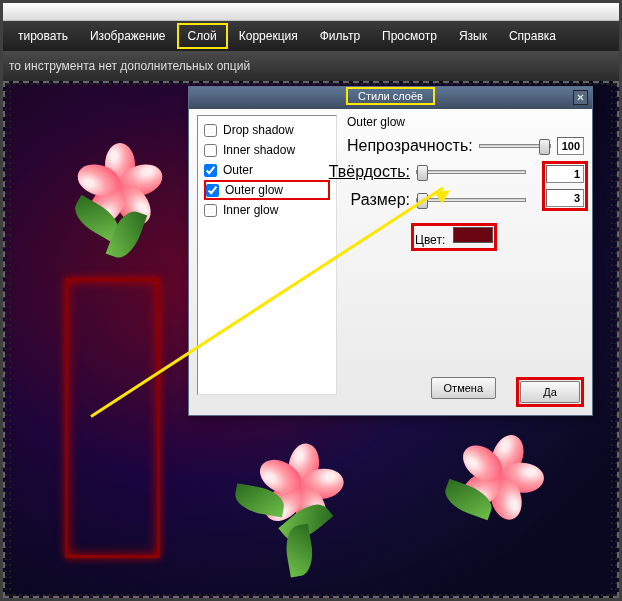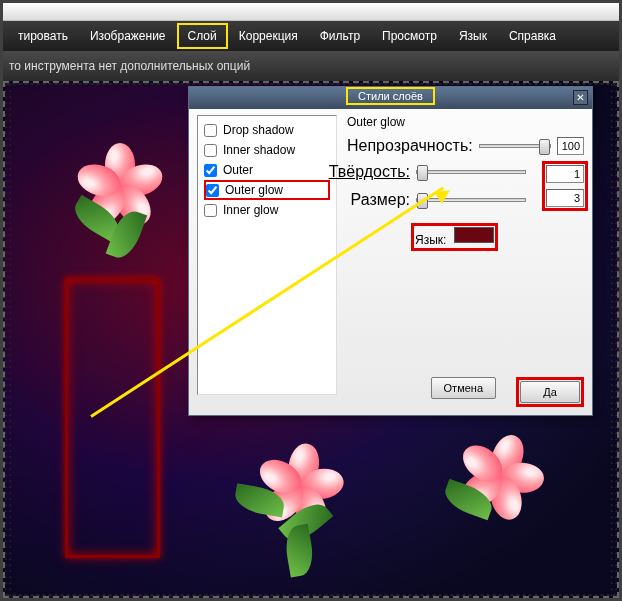--- a/index.html
+++ b/index.html
@@ -135,21 +135,21 @@
     border:1px solid #888; margin-right:6px;
   }
   .slider-thumb {
     position:absolute; top:-6px; width:11px; height:16px;
     background:linear-gradient(to bottom,#f4f4f4,#c8c8c8);
     border:1px solid #666; border-radius:2px;
   }
   .num {
     width:38px; height:18px; border:1px solid #888; border-top-color:#666; border-left-color:#666;
     background:#fff; text-align:right; padding:0 3px; font-size:11px;
-    display:inline-flex; align-items:center; justify-content:flex-end;
+    display:inline-flex; align-items:center; justify-content:flex-end;font-weight:bold;
   }
   .color-swatch {
     width:40px; height:16px; border:1px solid #555; background:#6a0612; display:inline-block;
   }
   .btn-row { position:absolute; right:8px; bottom:8px; display:flex; gap:20px; }
   .btn {
     min-width:60px; height:22px; padding:0 12px;
     border:1px solid #7a7a7a; border-radius:2px;
     background:linear-gradient(to bottom,#fafafa,#d5d5d5);
     font-size:11px; cursor:pointer;
@@ -297,21 +297,21 @@
         </div>
         <div class="row" style="position:absolute; right:52px; top:76px;">
           <label>Размер:</label>
           <div class="slider-track">
             <div class="slider-thumb" style="left:0"></div>
           </div>
         </div>
 
         <div style="position:absolute; left:64px; top:108px;">
           <span class="hl-red-tight">
-            <label style="vertical-align:middle; margin-right:4px;">Язык:</label>
+            <label style="vertical-align:middle; margin-right:4px;">Цвет:</label>
             <span class="color-swatch" title="#6a0612"></span>
           </span>
         </div>
       </div>
 
       <div class="btn-row">
         <div class="btn">Отмена</div>
         <span class="hl-red-tight">
           <div class="btn">Да</div>
         </span>

